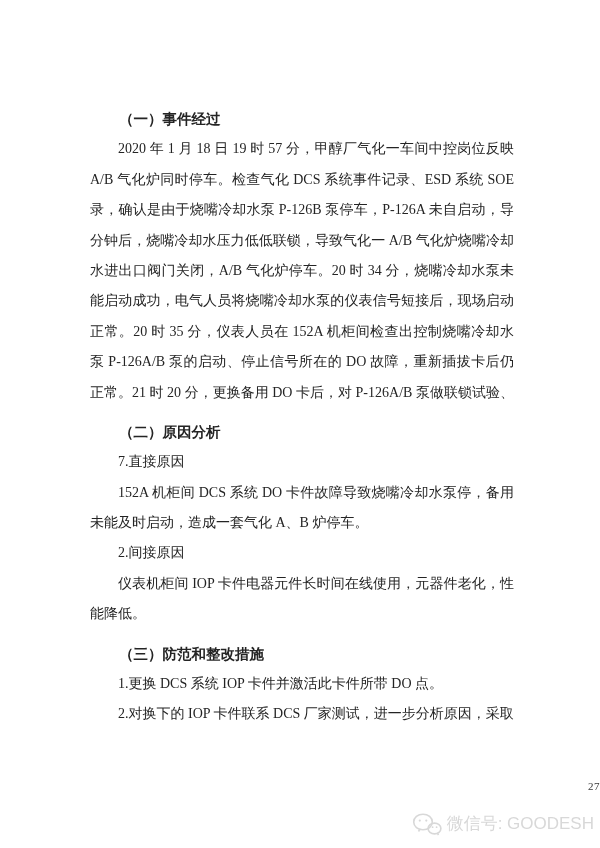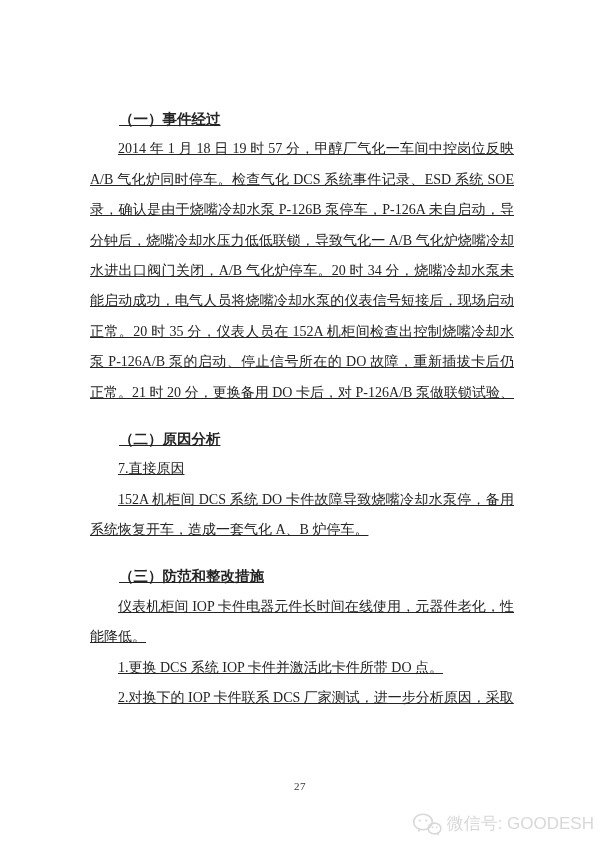--- a/index.html
+++ b/index.html
@@ -18,46 +18,45 @@
     overflow: hidden;
   }
   .doc-body {
     position: absolute;
     left: 90px;
     top: 104px;
     width: 424px;
     color: #242424;
   }
   .block { margin: 0; }
-  .block.heading:not(:first-child) { margin-top: 16px; }
+  .block.heading:not(:first-child) { margin-top: 9px; }
   .line {
     height: 30.4px;
     line-height: 30.4px;
     font-size: 14px;
     overflow: hidden;
     white-space: nowrap;
     text-align: left;
-    text-decoration: underline;
   }
   .line.indent { text-indent: 2em; }
   .line.fill {
     white-space: normal;
     text-align: justify;
     text-align-last: justify;
   }
   .block.heading .line {
     font-weight: 700;
     font-size: 14.5px;
   }
   .page-number {
     position: absolute;
     top: 780px;
     left: 0;
     right: 0;
-    text-align: center;
+    text-align: right;
     font-size: 11px;
     color: #3a3a3a;
     letter-spacing: 0.5px;
   }
   .watermark {
     position: absolute;
     top: 812px;
     right: 6px;
     display: flex;
     align-items: flex-start;
@@ -73,46 +72,49 @@
 </head>
 <body>
 
 <div class="page">
 
   <div class="doc-body">
       <div class="block heading">
         <div class="line indent">（一）事件经过</div>
       </div>
       <div class="block paragraph">
-        <div class="line indent fill">2014 年 1 月 18 日 19 时 57 分，甲醇厂气化一车间中控岗位反映</div>
+        <div class="line indent fill">2020 年 1 月 18 日 19 时 57 分，甲醇厂气化一车间中控岗位反映</div>
         <div class="line fill">A/B 气化炉同时停车。检查气化 DCS 系统事件记录、ESD 系统 SOE 记</div>
         <div class="line fill">录，确认是由于烧嘴冷却水泵 P-126B 泵停车，P-126A 未自启动，导</div>
         <div class="line fill">分钟后，烧嘴冷却水压力低低联锁，导致气化一 A/B 气化炉烧嘴冷却</div>
         <div class="line fill">水进出口阀门关闭，A/B 气化炉停车。20 时 34 分，烧嘴冷却水泵未</div>
         <div class="line fill">能启动成功，电气人员将烧嘴冷却水泵的仪表信号短接后，现场启动</div>
         <div class="line fill">正常。20 时 35 分，仪表人员在 152A 机柜间检查出控制烧嘴冷却水</div>
         <div class="line fill">泵 P-126A/B 泵的启动、停止信号所在的 DO 故障，重新插拔卡后仍不</div>
         <div class="line fill">正常。21 时 20 分，更换备用 DO 卡后，对 P-126A/B 泵做联锁试验、</div>
       </div>
       <div class="block heading">
         <div class="line indent">（二）原因分析</div>
       </div>
       <div class="block paragraph">
         <div class="line indent">7.直接原因</div>
       </div>
       <div class="block paragraph">
         <div class="line indent fill">152A 机柜间 DCS 系统 DO 卡件故障导致烧嘴冷却水泵停，备用泵</div>
-        <div class="line">系统恢复开车，造成一套气化 A、B 炉停车。</div>
+        <div class="line">未能及时启动，造成一套气化 A、B 炉停车。</div>
       </div>
-      <div class="block heading">
-        <div class="line indent">（三）防范和整改措施</div>
+      <div class="block paragraph">
+        <div class="line indent">2.间接原因</div>
       </div>
       <div class="block paragraph">
         <div class="line indent fill">仪表机柜间 IOP 卡件电器元件长时间在线使用，元器件老化，性</div>
         <div class="line">能降低。</div>
+      </div>
+      <div class="block heading">
+        <div class="line indent">（三）防范和整改措施</div>
       </div>
       <div class="block paragraph">
         <div class="line indent">1.更换 DCS 系统 IOP 卡件并激活此卡件所带 DO 点。</div>
       </div>
       <div class="block paragraph">
         <div class="line indent">2.对换下的 IOP 卡件联系 DCS 厂家测试，进一步分析原因，采取</div>
       </div>
     </div>
 
   <div class="page-number">27</div>

